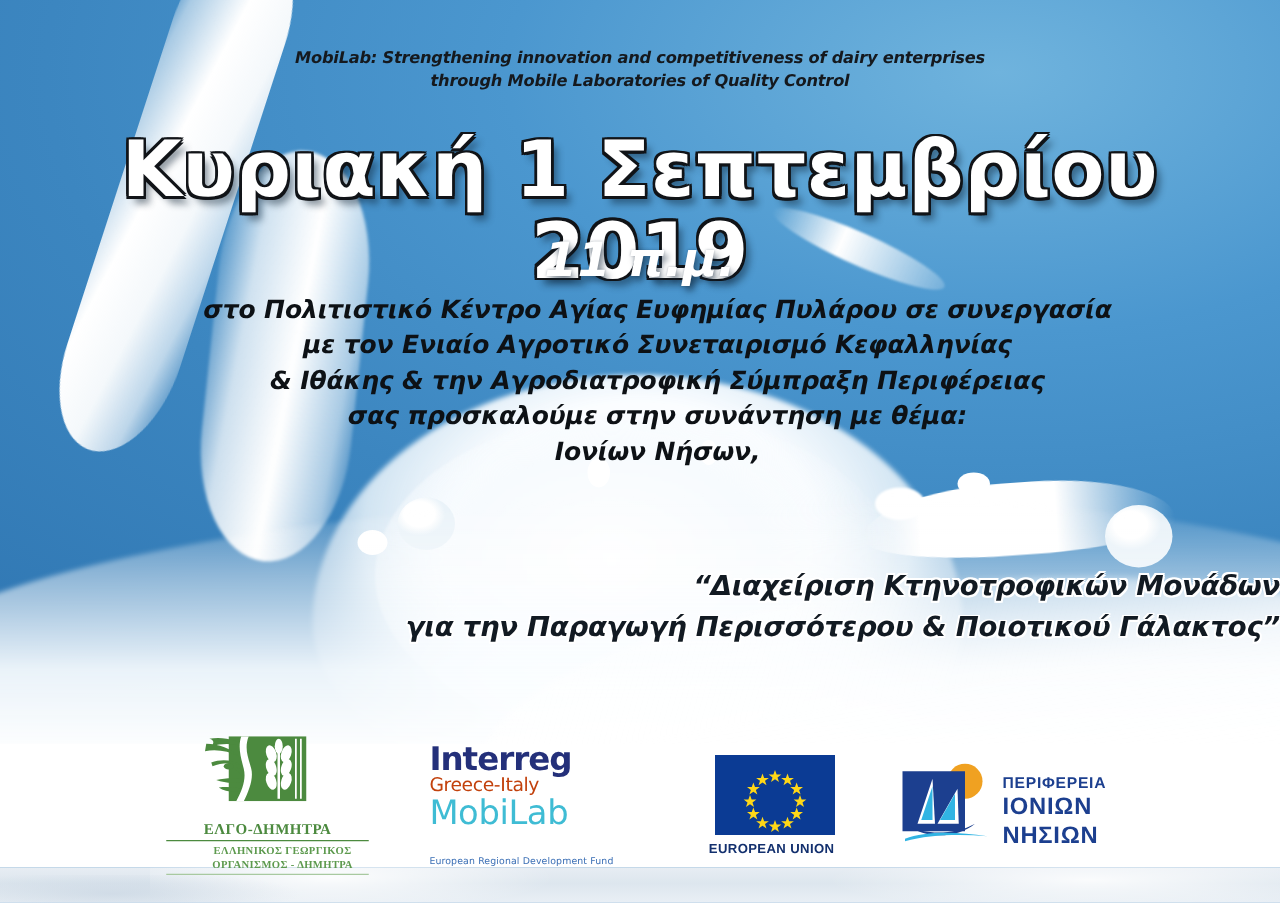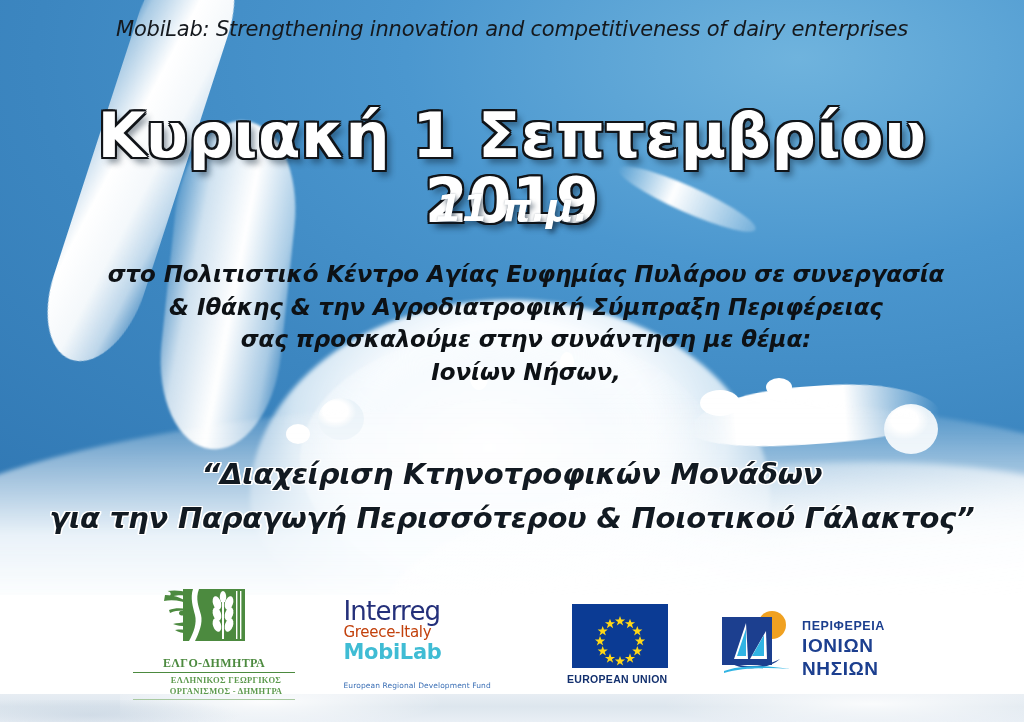--- a/index.html
+++ b/index.html
@@ -132,25 +132,25 @@
   
   .content {
     position: absolute;
     inset: 0;
     z-index: 5;
     text-align: center;
   }
 
   .project-line {
     position: absolute;
-    top: 14px; left: 0; right: 0;
+    top: 38px; left: 0; right: 0;
     font-family: "DejaVu Sans", sans-serif;
     font-style: italic;
-    font-weight: 400;
-    font-size: 21px;
+    font-weight: 700;
+    font-size: 13px;
     line-height: 1.45;
     color: #15191e;
     letter-spacing: -0.2px;
   }
   .project-line span { display: block; }
 
   .event-date {
     position: absolute;
     top: 103px; left: 0; right: 0;
     font-family: "DejaVu Sans", sans-serif;
@@ -171,45 +171,46 @@
     font-family: "DejaVu Sans", sans-serif;
     font-weight: 700;
     font-style: italic;
     font-size: 38px;
     color: #ffffff;
     text-shadow: 3px 4px 5px rgba(14,34,54,0.5), 0 0 2px rgba(20,40,60,0.35);
   }
 
   .body-block {
     position: absolute;
-    top: 258px; left: 0; right: 0;
+    top: 233px; left: 0; right: 0;
     font-family: "DejaVu Sans", sans-serif;
     font-weight: 700;
     font-style: italic;
-    font-size: 23px;
+    font-size: 20px;
     line-height: 1.42;
     color: #0d1115;
     letter-spacing: -0.1px;
     padding-left: 28px;
   }
   .body-block span { display: block; }
 
   .theme-block {
     position: absolute;
     top: 453px; left: 0; right: 0;
     font-family: "DejaVu Sans", sans-serif;
     font-weight: 700;
     font-style: italic;
-    font-size: 29px;
+    font-size: 22px;
     line-height: 1.5;
     color: #121a22;
     letter-spacing: -0.2px;
     text-shadow:
       -1.4px 0 0 #ffffff, 1.4px 0 0 #ffffff, 0 -1.4px 0 #ffffff, 0 1.4px 0 #ffffff,
       -1.4px -1.4px 0 #ffffff, 1.4px -1.4px 0 #ffffff, -1.4px 1.4px 0 #ffffff, 1.4px 1.4px 0 #ffffff;
+    text-align: right;
   }
   .theme-block span { display: block; }
 
   
   .logo-bar {
     position: absolute;
     left: 0; right: 0;
     top: 595px;
     height: 99px;
     background: #ffffff;
@@ -244,31 +245,31 @@
     letter-spacing: 0.3px;
     text-align: center;
   }
   .elgo-sub span { display: block; margin-left: 24px; }
   .elgo-rule2 { width: 162px; height: 1px; background: #a8c9a0; margin-top: 2px; }
 
   
   .interreg { width: 168px; align-items: flex-start; padding-left: 2px; }
   .itr-1 {
     font-family: "DejaVu Sans", sans-serif;
-    font-weight: 400; font-size: 26px; line-height: 0.98;
+    font-weight: 700; font-size: 26px; line-height: 0.98;
     color: #24307a; letter-spacing: -0.8px;
   }
   .itr-2 {
     font-family: "DejaVu Sans", sans-serif;
     font-weight: 400; font-size: 15px; line-height: 1.06;
     color: #c2410c; letter-spacing: -0.3px;
   }
   .itr-3 {
     font-family: "DejaVu Sans", sans-serif;
-    font-weight: 700; font-size: 21px; line-height: 1.06;
+    font-weight: 400; font-size: 27px; line-height: 1.06;
     color: #3fbcd4; letter-spacing: -0.3px;
   }
   .itr-4 {
     font-family: "DejaVu Sans", sans-serif;
     font-weight: 400; font-size: 7.5px; line-height: 1.2;
     color: #3b6fb5; letter-spacing: 0.1px; margin-top: 18px;
   }
 
   
   .eu { width: 118px; align-items: flex-end; }
@@ -337,28 +338,30 @@
     <div class="blob-f"></div>
     <div class="blob-g"></div>
     <div class="pool"></div>
     <div class="pool2"></div>
   </div>
 
   <div class="content">
 
     <div class="project-line">
       <span>MobiLab: Strengthening innovation and competitiveness of dairy enterprises</span>
+      <span>through Mobile Laboratories of Quality Control</span>
     </div>
 
     <div class="event-date">Κυριακή 1 Σεπτεμβρίου 2019</div>
 
     <div class="event-time">11 π.μ.</div>
 
     <div class="body-block">
       <span>στο Πολιτιστικό Κέντρο Αγίας Ευφημίας Πυλάρου σε συνεργασία</span>
+      <span>με τον Ενιαίο Αγροτικό Συνεταιρισμό Κεφαλληνίας</span>
       <span>&amp; Ιθάκης &amp; την Αγροδιατροφική Σύμπραξη Περιφέρειας</span>
       <span>σας προσκαλούμε στην συνάντηση με θέμα:</span>
       <span>Ιονίων Νήσων,</span>
     </div>
 
     <div class="theme-block">
       <span>“Διαχείριση Κτηνοτροφικών Μονάδων</span>
       <span>για την Παραγωγή Περισσότερου &amp; Ποιοτικού Γάλακτος”</span>
     </div>
   </div>

